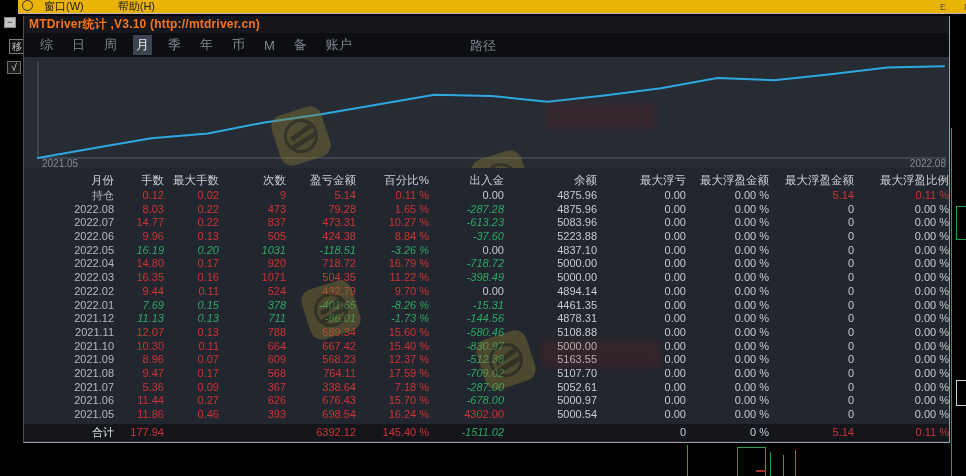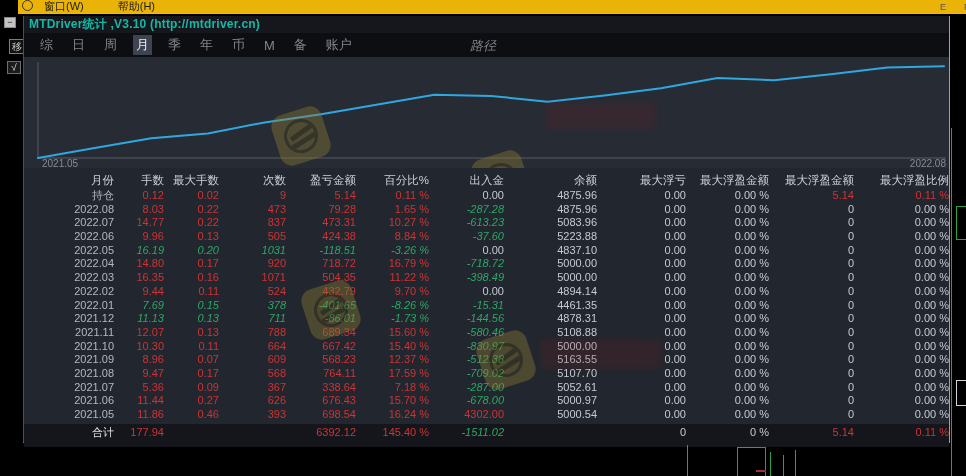--- a/index.html
+++ b/index.html
@@ -21,26 +21,26 @@
   }
   .menubar .frag{position:absolute;top:2px;color:#555;font-size:9px;}
   
   .panel{
     position:absolute;left:23px;top:16px;width:925px;height:426px;
     background:#22262e;
     border-right:1px solid #9aa0a7;border-bottom:1px solid #9aa0a7;
     border-left:1px solid #4a4f57;
   }
   .titlebar{height:17px;background:#15171c;line-height:17px;padding-left:5px;
-    color:#14b8a6;font-size:12px;font-weight:bold;letter-spacing:.2px;}
+    color:#f97316;font-size:12px;font-weight:bold;letter-spacing:.2px;}
   .tabbar{height:24px;background:#0d0e12;display:flex;align-items:center;
     font-size:13px;color:#7f848c;position:relative;}
   .tab{margin-left:13px;padding:1px 3px;cursor:default;white-space:nowrap;}
   .tab.sel{background:#3d4350;color:#e8eaee;}
-  .pathlabel{position:absolute;left:430px;top:3px;padding:1px 3px;font-style:italic;}
+  .pathlabel{position:absolute;left:430px;top:3px;padding:1px 3px;}
   
   .chart{position:relative;height:111px;background:#262b34;}
   .chart svg{position:absolute;left:0;top:0;}
   
   .wm{
     position:absolute;width:52px;height:52px;border-radius:12px;
     background:#8f7d33;opacity:.40;transform:rotate(-18deg);
     display:flex;align-items:center;justify-content:center;pointer-events:none;
   }
   .wm .globe{width:34px;height:34px;border-radius:50%;border:3px solid #4c4218;
@@ -52,21 +52,21 @@
   .wmtext{position:absolute;background:#7a1f1f;opacity:.20;filter:blur(3px);
     pointer-events:none;}
   
   .stats{position:absolute;left:0;top:152px;width:925px;bottom:0;background:#22262e;
     font-size:11px;text-align:right;}
   .trow{display:grid;
     grid-template-columns:85px 50px 55px 67px 70px 73px 75px 93px 89px 83px 85px 1fr;
     padding-left:5px;height:13.7px;line-height:13.7px;white-space:nowrap;}
   .hrow{height:17px;line-height:17px;margin-top:4px;}
   .hcell{color:#ccd1d8;font-size:11.5px;}
-  .totalrow{height:23px;line-height:17px;background:#14161b;margin-top:2px;}
+  .totalrow{height:17px;line-height:17px;background:#14161b;margin-top:2px;}
   .c-m{color:#b4b8bf;}
   .c-w{color:#c6cbd3;}
   .c-r{color:#cd3434;}
   .c-g{color:#2ea765;font-style:italic;}
   .c-t{color:#dfe2e6;}
   
   .sbtn{position:absolute;box-sizing:border-box;text-align:center;cursor:default;}
   .btn-min{left:4px;top:17px;width:12px;height:11px;background:#c3c3c3;
     border:1px solid #8a8a8a;color:#222;font-size:9px;line-height:8px;}
   .btn-move{left:9px;top:39px;width:16px;height:15px;background:#111;

